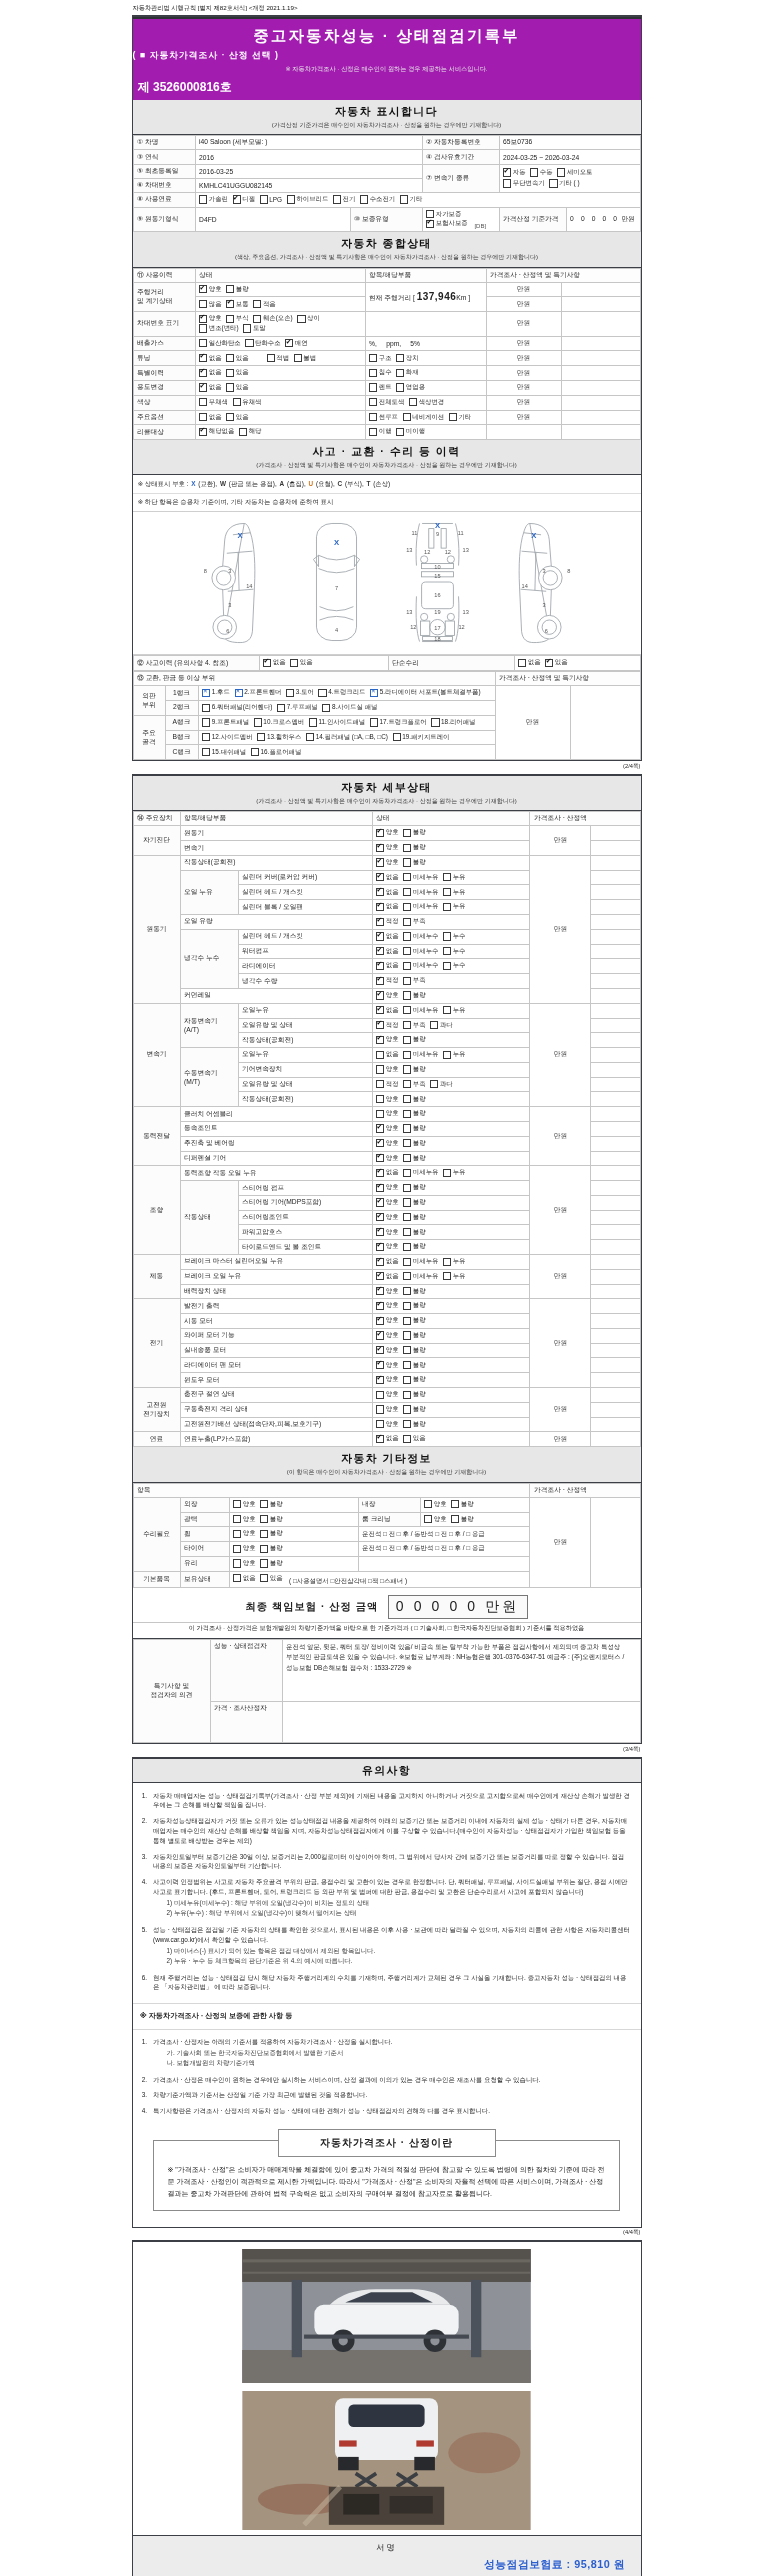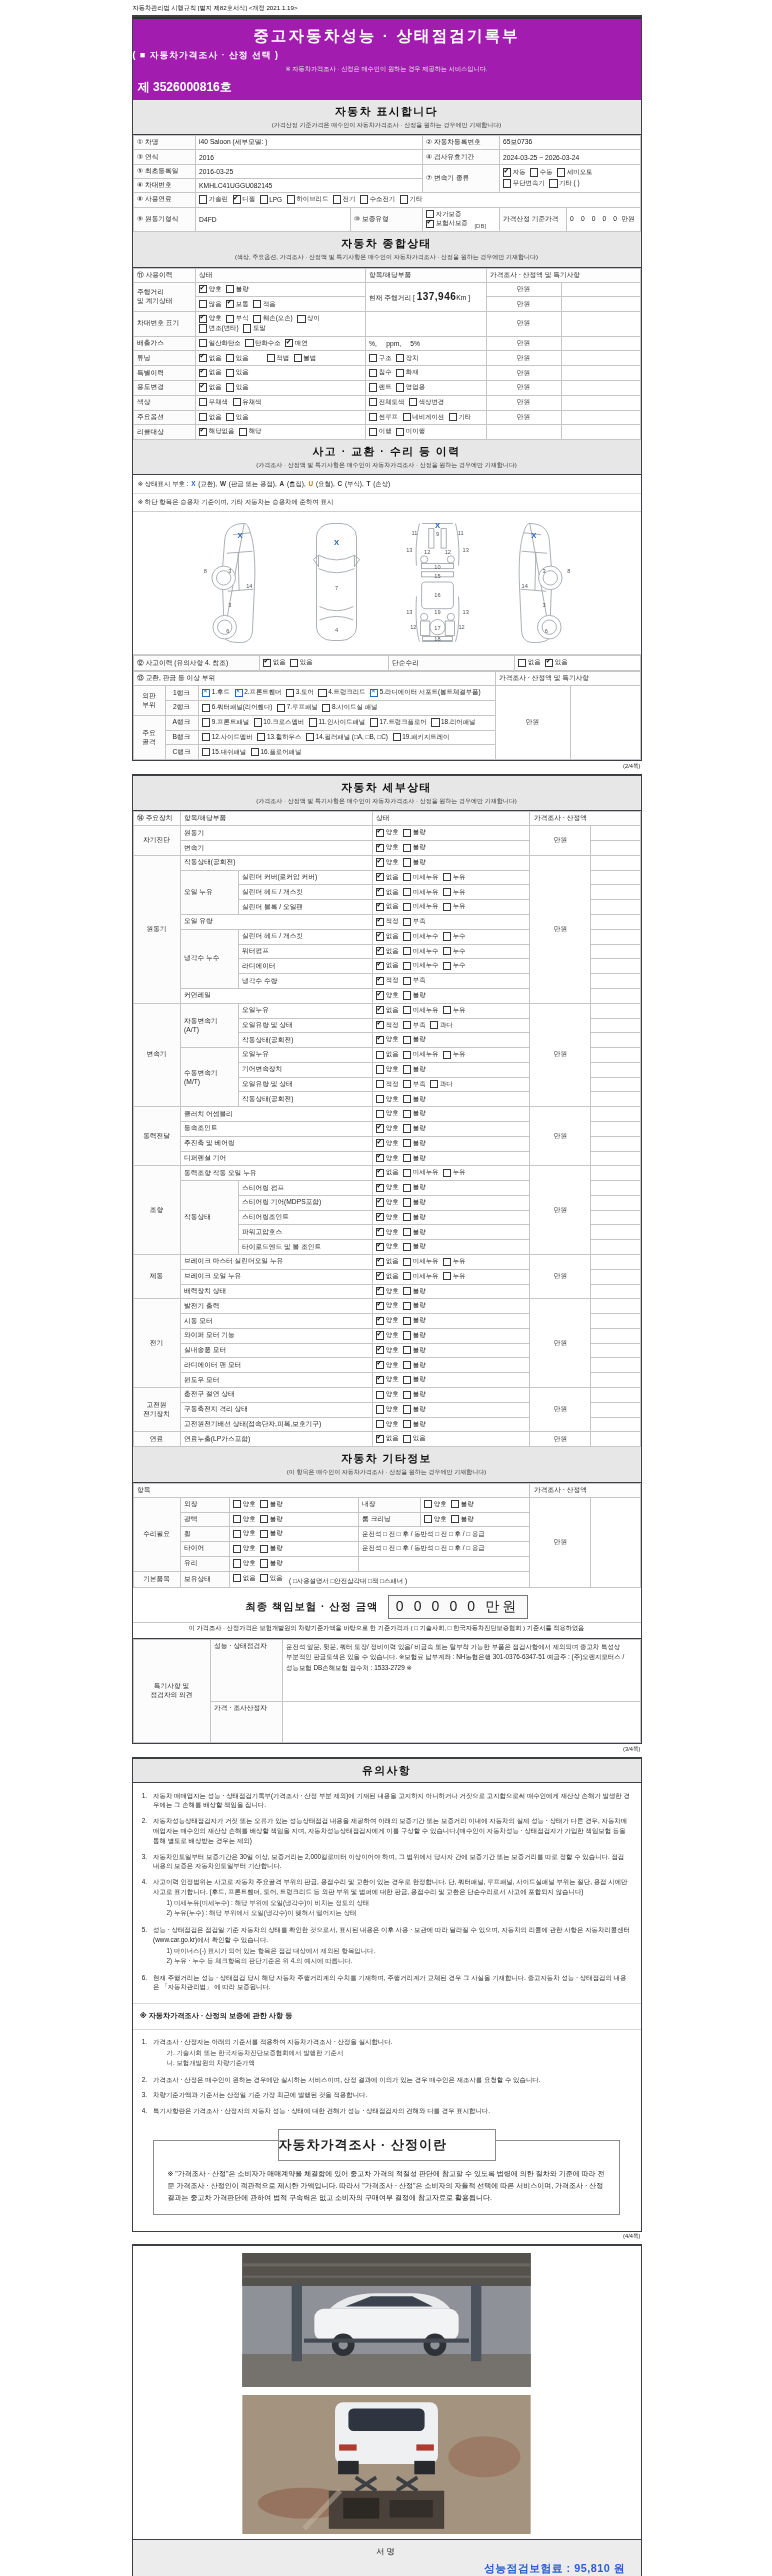--- a/index.html
+++ b/index.html
@@ -45,21 +45,21 @@
   .finalband .fl{font-size:10.3px;font-weight:bold;letter-spacing:1px;}
   .finalband .digits{border:0.5px solid #777;padding:2.1px 7.2px;font-size:14px;letter-spacing:3.1px;background:#fafafa;}
   .finalnote{text-align:center;font-size:6.2px;color:#222;padding:1px 0 5.2px;background:#fff;border-bottom:1px solid #3c4046;}
   .noticewrap{padding:0;}
   .nsub{font-size:7.2px;font-weight:bold;padding:7.2px 7.2px;border-bottom:0.5px solid #d7d7d7;}
   .nitems{padding:7.2px 9.3px 5.2px;}
   .nitem{display:flex;margin-bottom:5.7px;font-size:6.4px;line-height:1.55;color:#222;}
   .nitem .nnum{width:11.3px;flex:0 0 auto;}
   .nsubline{margin:1px 0 1px 13.4px;font-size:6.4px;line-height:1.5;color:#333;}
   .defbox{border:0.5px solid #8b8b8b;margin:13.4px 20.6px 15.5px;padding:0 13.4px 10.3px;position:relative;}
-  .defbox .dbt{width:216px;margin:-12.4px auto 7.2px;border:0.5px solid #8b8b8b;background:#fff;text-align:left;font-size:13px;font-weight:bold;padding:6.2px 0;letter-spacing:1px;}
+  .defbox .dbt{width:216px;margin:-12.4px auto 7.2px;border:0.5px solid #8b8b8b;background:#fff;text-align:center;font-size:10px;font-weight:bold;padding:6.2px 0;letter-spacing:1px;}
   .defbox .dbp{font-size:7px;line-height:1.7;color:#111;font-weight:500;}
   .photos{padding:7.2px 0 5.2px;display:flex;flex-direction:column;align-items:center;gap:7.2px;background:#fff;}
   .signband{background:#ececec;border-top:1px solid #3c4046;padding:6.2px 15.5px 7.2px;}
   .signband .sg{text-align:center;font-size:8.2px;letter-spacing:2.1px;color:#222;}
   .signband .fee{text-align:right;font-size:10.8px;font-weight:bold;color:#2b5fd0;margin-top:5.2px;letter-spacing:0.5px;}
   .opin td{vertical-align:top;}
   .opin .who{background:#fcfcfc;}
   .opin .optext{font-size:6.4px;line-height:1.6;}
   .h-extra{font-size:6.4px;}
   .suffix{color:#555;font-size:6px;margin-left:2.1px;}

